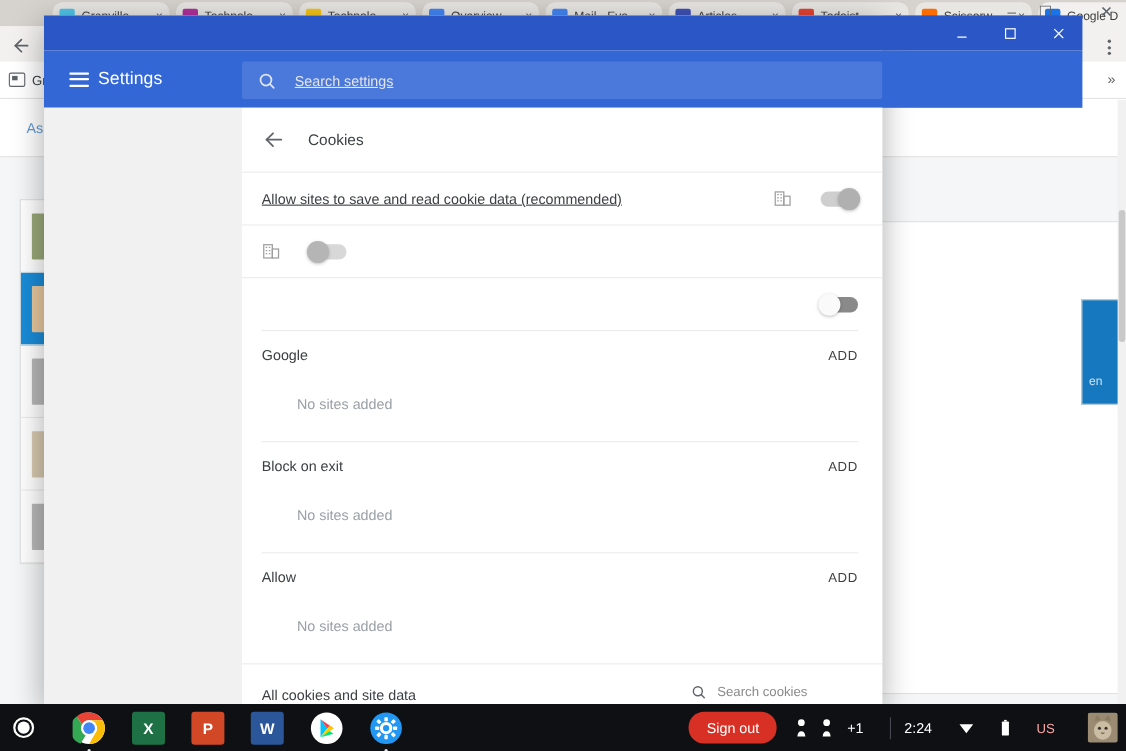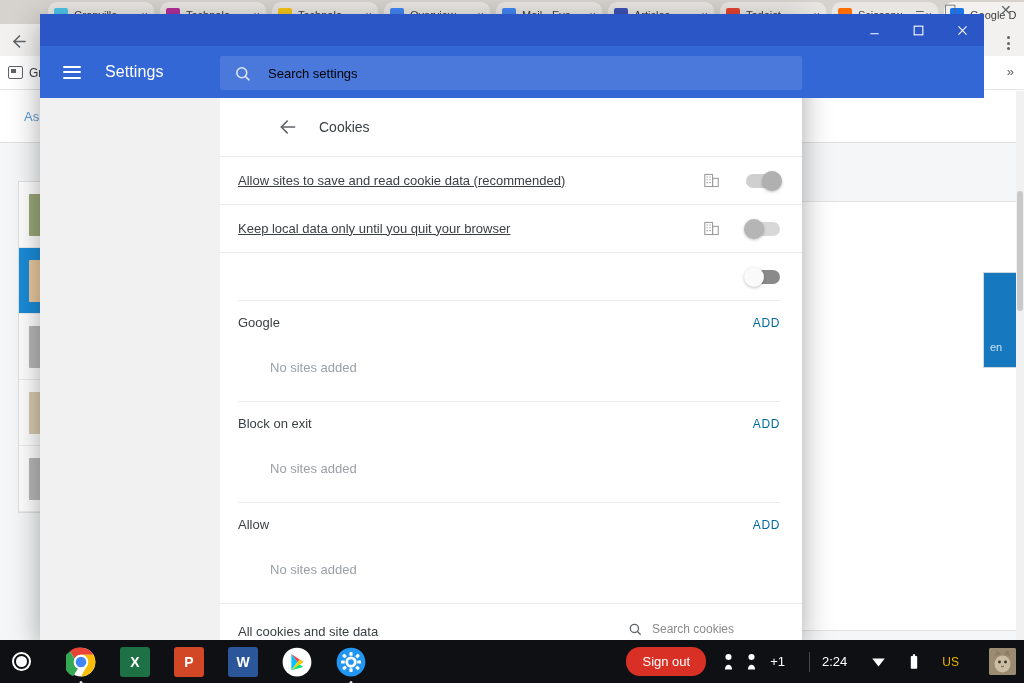--- a/index.html
+++ b/index.html
@@ -149,51 +149,51 @@
     position: absolute; left: 0; top: 32px; width: 944px; height: 52px;
     background: #3367d6;
     display: flex; align-items: center;
   }
   .hamburger {
     margin-left: 23px; width: 18px; height: 13px;
     display: flex; flex-direction: column; justify-content: space-between;
   }
   .hamburger i { display: block; height: 2px; background: #ffffff; border-radius: 1px; }
   .settings-title {
-    margin-left: 24px; font-size: 16px; color: #ffffff; letter-spacing: .1px;
+    margin-left: 8px; font-size: 16px; color: #ffffff; letter-spacing: .1px;
   }
   .search-box {
     position: absolute; left: 180px; top: 10px;
     width: 582px; height: 34px;
     background: rgba(255,255,255,0.12);
     border-radius: 2px;
     display: flex; align-items: center;
   }
   .search-ico { margin-left: 14px; width: 17px; height: 17px; color: #e0e6f7; }
   .search-placeholder {
-    margin-left: 17px; font-size: 13px; color: #000000;
+    margin-left: 17px; font-size: 13px; color: #e5e5e5; text-decoration: underline;
   }
 
   .settings-body {
     position: absolute; left: 0; top: 84px;
     width: 762px; height: 542px;
     background: #f1f1f1;
   }
   .settings-sidebar {
     position: absolute; left: 0; top: 0; width: 180px; height: 542px;
     background: #f1f1f1;
   }
   .settings-main {
     position: absolute; left: 180px; top: 0; width: 582px; height: 542px;
     background: #ffffff;
     overflow: hidden;
   }
 
   .page-head {
-    height: 58px; display: flex; align-items: center; padding-left: 39px;
+    height: 58px; display: flex; align-items: center;
   }
   .back-arrow {
     margin-left: 18px; width: 22px; height: 22px; color: #5f6368;
     display: flex; align-items: center; justify-content: center;
   }
   .page-title {
     margin-left: 20px; font-size: 14px; color: #3c4043;
   }
 
   .row {
@@ -229,21 +229,21 @@
   .section {
     padding: 0 22px 0 18px;
   }
   .section-head {
     height: 44px; display: flex; align-items: center;
     justify-content: space-between;
     border-top: 1px solid #ebebeb;
   }
   .section-title { font-size: 13px; color: #3c4043; }
   .add-btn {
-    font-size: 12px; color: #0369a1; letter-spacing: .6px;
+    font-size: 12px; color: #404040; letter-spacing: .6px;
   }
   .empty-text {
     font-size: 13px; color: #9aa0a6; padding: 16px 0 26px 32px;
   }
 
   .allcookies-row {
     border-top: 1px solid #ebebeb;
     padding: 0 22px 0 18px;
     height: 56px;
     display: flex; align-items: center; justify-content: space-between;
@@ -288,21 +288,21 @@
     padding: 7px 16px; border-radius: 14px; margin-right: 18px;
   }
   .avatars { display: flex; align-items: center; gap: 14px; margin-right: 12px; }
   .mini-avatar { width: 9px; height: 17px; color: #ffffff; }
   .plus-one { font-size: 13px; color: #ffffff; }
   .sep { width: 1px; height: 20px; background: #44484c; margin: 0 12px; }
   .status-items { display: flex; align-items: center; gap: 24px; }
   .clock { font-size: 13px; color: #ffffff; }
   .wifi-ico { width: 15px; height: 15px; color: #ffffff; }
   .batt-ico { width: 8px; height: 15px; color: #ffffff; }
-  .locale { font-size: 12px; color: #eab308; }
+  .locale { font-size: 12px; color: #fca5a5; }
   .profile-pic {
     width: 27px; height: 27px; border-radius: 2px; margin-left: 6px;
     background: #8a7c6a; overflow: hidden;
   }
 </style>
 </head>
 <body>
 
 <div id="root">
 
@@ -482,23 +482,20 @@
                     <line x1="9" y1="15" x2="11" y2="15"></line>
                   </svg>
                 </span>
                 <div class="toggle on-disabled">
                   <span class="track"></span>
                   <span class="knob"></span>
                 </div>
               </div>
             </div>
             <div class="row">
-              <div class="row-texts">
-                <div class="row-label">Keep local data only until you quit your browser</div>
-              </div>
               <div class="row-right">
                 <span style="display: flex;">
                   <svg class="policy-ico" viewBox="0 0 24 24" fill="none" stroke="currentColor" stroke-width="1.6">
                     <rect x="2.5" y="3.5" width="11" height="17"></rect>
                     <rect x="13.5" y="9" width="8" height="11.5"></rect>
                     <line x1="5" y1="7" x2="7" y2="7"></line>
                     <line x1="9" y1="7" x2="11" y2="7"></line>
                     <line x1="5" y1="11" x2="7" y2="11"></line>
                     <line x1="9" y1="11" x2="11" y2="11"></line>
                     <line x1="5" y1="15" x2="7" y2="15"></line>

